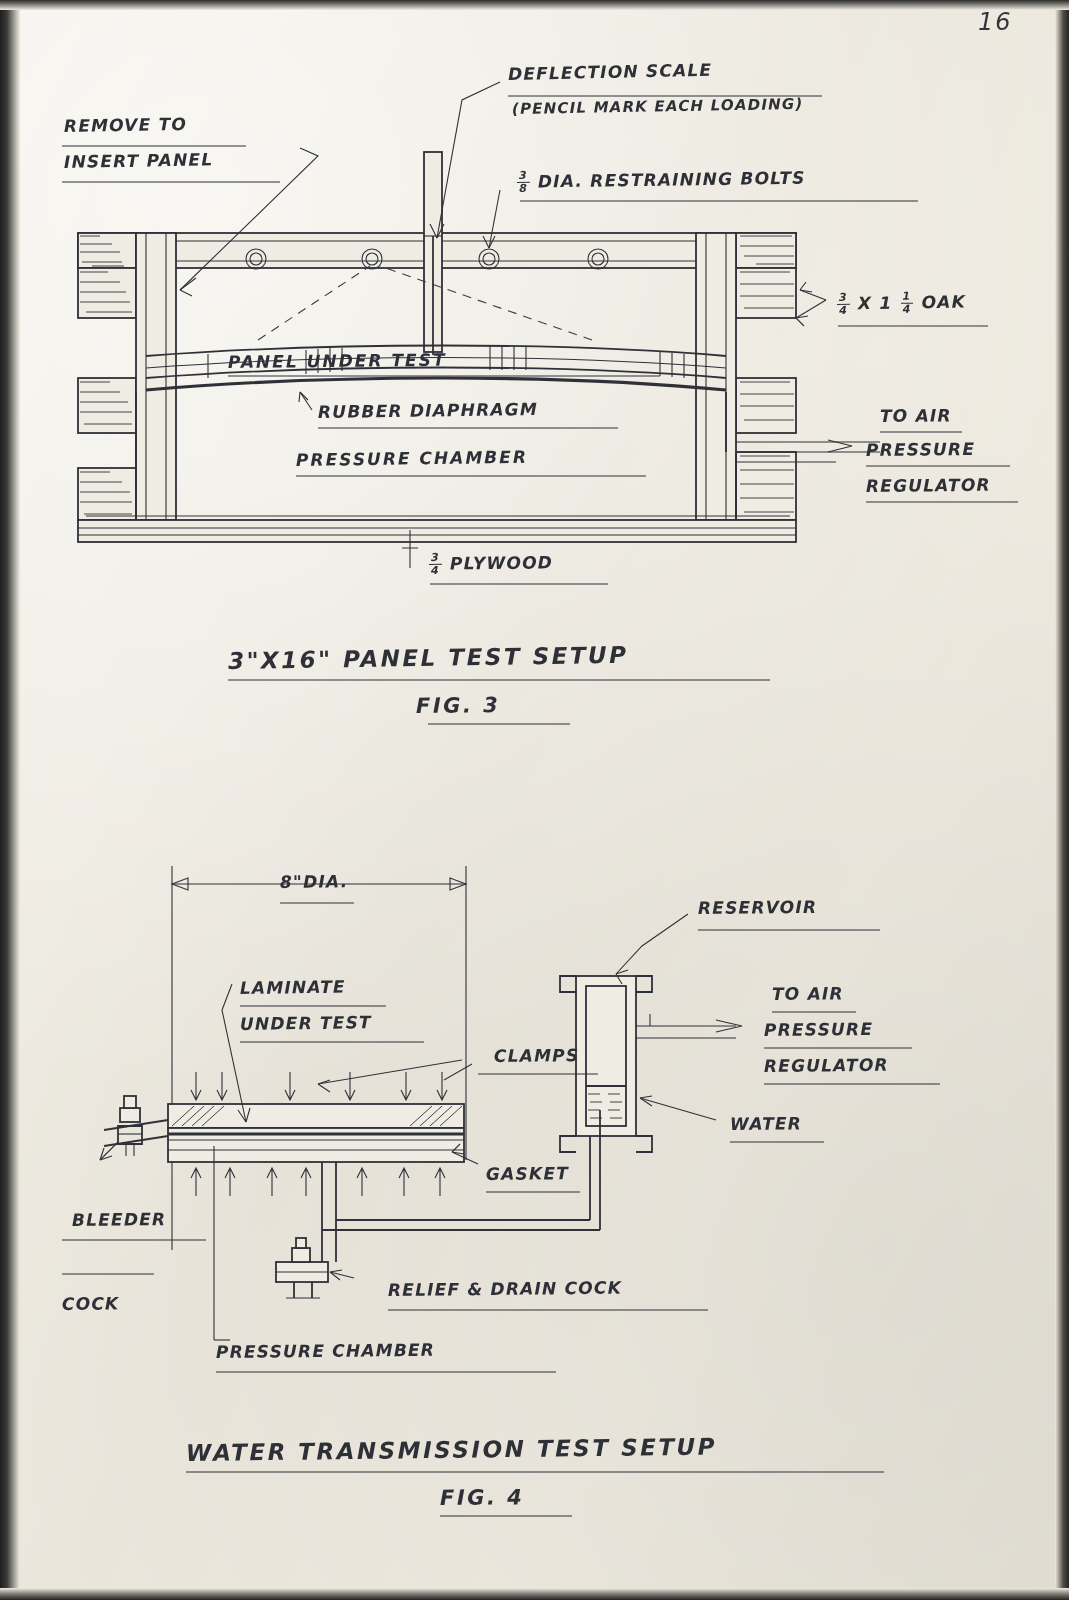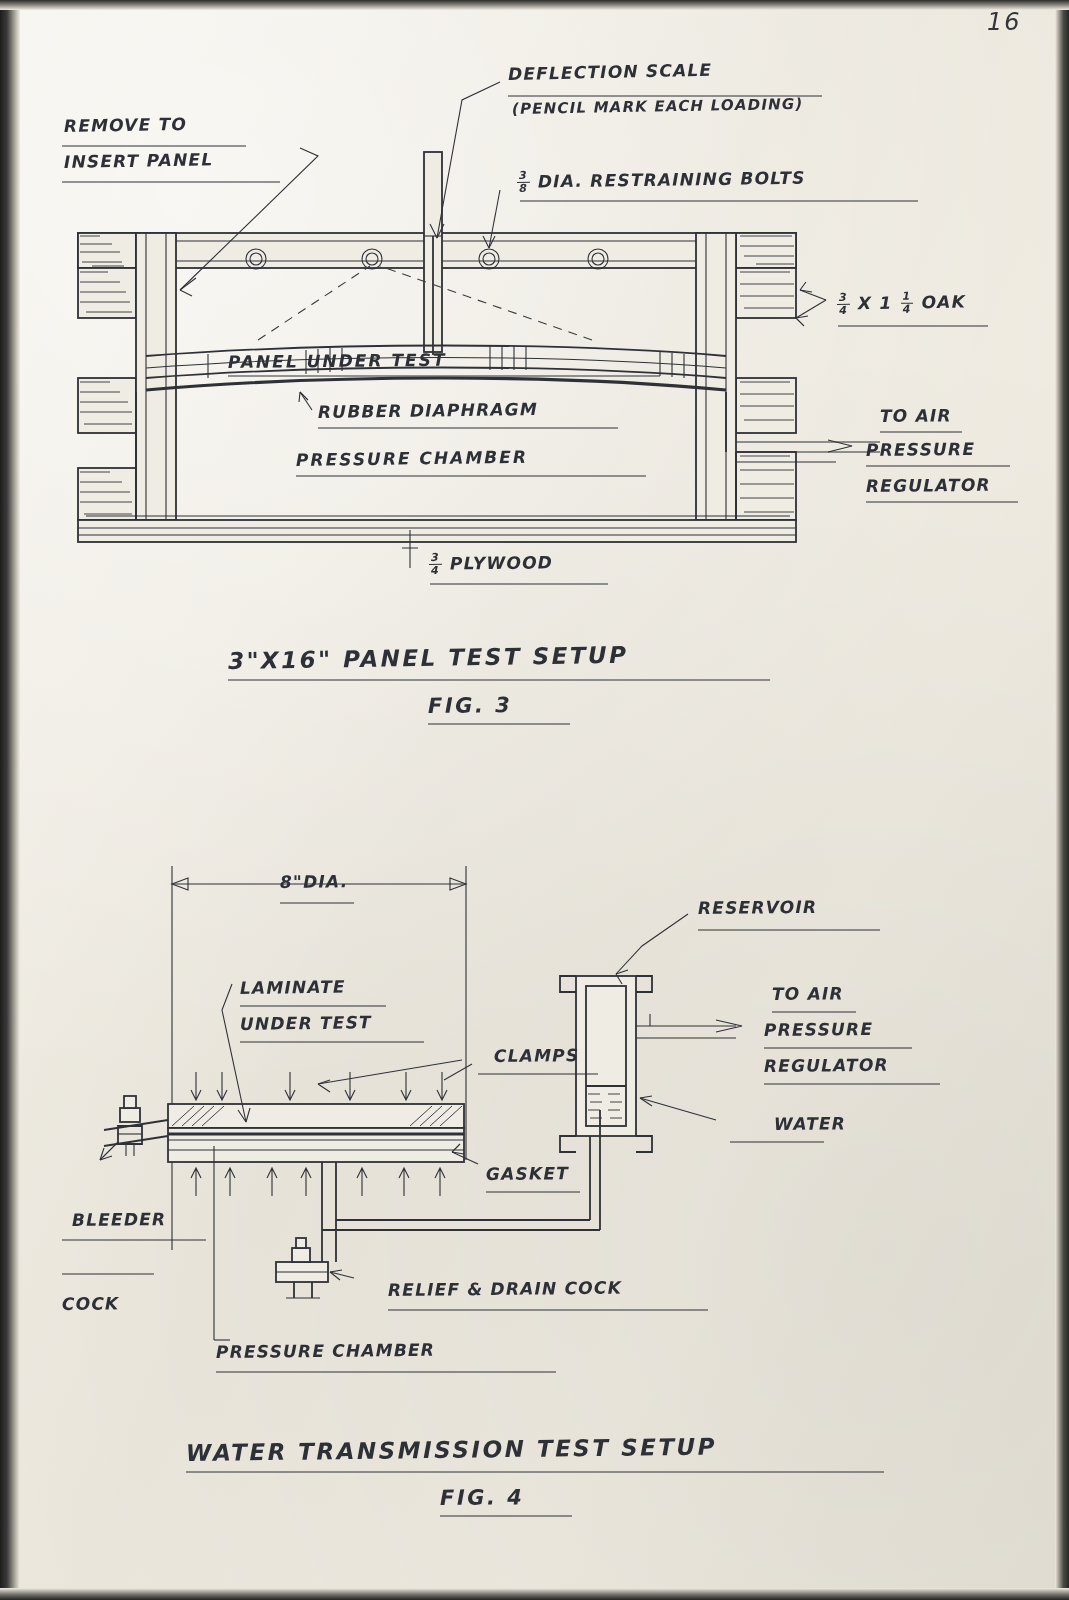--- a/index.html
+++ b/index.html
@@ -37,21 +37,21 @@
   }
   .hand{
     position:absolute;
     font-family:"DejaVu Sans",sans-serif;
     color:#2e3038;
     letter-spacing:1.2px;
     white-space:nowrap;
     transform-origin:left center;
   }
   .pgnum{
-    font-size:24px;font-style:italic;color:#33353c;letter-spacing:2px;margin-left:9px;
+    font-size:24px;font-style:italic;color:#33353c;letter-spacing:2px;
   }
   .lbl{ font-size:17px; font-style:italic; font-weight:600; }
   .lbl-sm{ font-size:15px; font-style:italic; font-weight:600; }
   .title{ font-size:23px; font-style:italic; font-weight:700; letter-spacing:2.5px; }
   .fignum{ font-size:21px; font-style:italic; font-weight:700; letter-spacing:2.5px; }
   .frac{
     display:inline-block;vertical-align:-0.35em;text-align:center;
     font-size:11px;line-height:1.05;font-style:italic;font-weight:600;
     margin:0 1px;
   }
@@ -348,41 +348,41 @@
 
   <div class="hand lbl" style="left:428px;top:552px;transform:rotate(-0.6deg);">
     <span class="frac">
       <span class="num">3</span>
       <span class="den">4</span>
     </span>
     <span>PLYWOOD</span>
   </div>
 
   <div class="hand title" style="left:228px;top:648px;transform:rotate(-0.9deg);">3"X16" PANEL TEST SETUP</div>
-  <div class="hand fignum" style="left:428px;top:694px;transform:rotate(-0.6deg);text-align:center;">FIG. 3</div>
+  <div class="hand fignum" style="left:416px;top:694px;transform:rotate(-0.6deg);text-align:center;">FIG. 3</div>
 
   <div class="hand lbl" style="left:280px;top:872px;transform:rotate(-0.6deg);">8"DIA.</div>
 
   <div class="hand lbl" style="left:240px;top:978px;transform:rotate(-0.8deg);">LAMINATE</div>
   <div class="hand lbl" style="left:240px;top:1014px;transform:rotate(-0.8deg);">UNDER TEST</div>
 
   <div class="hand lbl" style="left:494px;top:1046px;transform:rotate(-0.6deg);">CLAMPS</div>
   <div class="hand lbl" style="left:486px;top:1164px;transform:rotate(-0.6deg);">GASKET</div>
 
   <div class="hand lbl" style="left:62px;top:1210px;transform:rotate(-0.6deg);margin-left:10px;">BLEEDER</div>
   <div class="hand lbl" style="left:62px;top:1246px;transform:rotate(-0.6deg);margin-top:48px;">COCK</div>
 
   <div class="hand lbl" style="left:388px;top:1280px;transform:rotate(-0.6deg);">RELIEF &amp; DRAIN COCK</div>
   <div class="hand lbl" style="left:216px;top:1342px;transform:rotate(-0.6deg);">PRESSURE CHAMBER</div>
 
   <div class="hand lbl" style="left:698px;top:898px;transform:rotate(-0.6deg);">RESERVOIR</div>
   <div class="hand lbl" style="left:772px;top:984px;transform:rotate(-0.6deg);">TO AIR</div>
   <div class="hand lbl" style="left:764px;top:1020px;transform:rotate(-0.6deg);">PRESSURE</div>
   <div class="hand lbl" style="left:764px;top:1056px;transform:rotate(-0.6deg);">REGULATOR</div>
-  <div class="hand lbl" style="left:730px;top:1114px;transform:rotate(-0.6deg);margin-left:44px;">WATER</div>
+  <div class="hand lbl" style="left:730px;top:1114px;transform:rotate(-0.6deg);">WATER</div>
 
   <div class="hand title" style="left:186px;top:1440px;transform:rotate(-0.7deg);">WATER TRANSMISSION  TEST SETUP</div>
   <div class="hand fignum" style="left:440px;top:1486px;transform:rotate(-0.5deg);">FIG. 4</div>
 
   <div id="paper-edge-left"></div>
   <div id="paper-edge-right"></div>
   <div id="paper-edge-top"></div>
   <div id="paper-edge-bottom"></div>
 </div>
 

